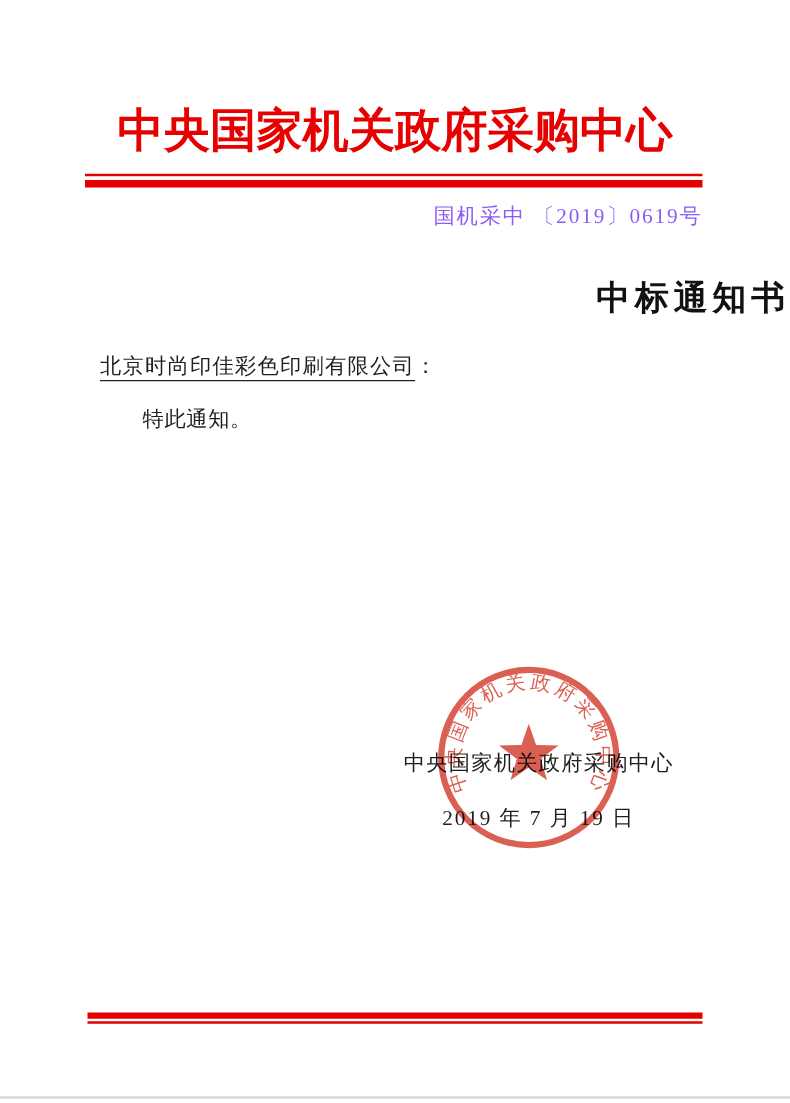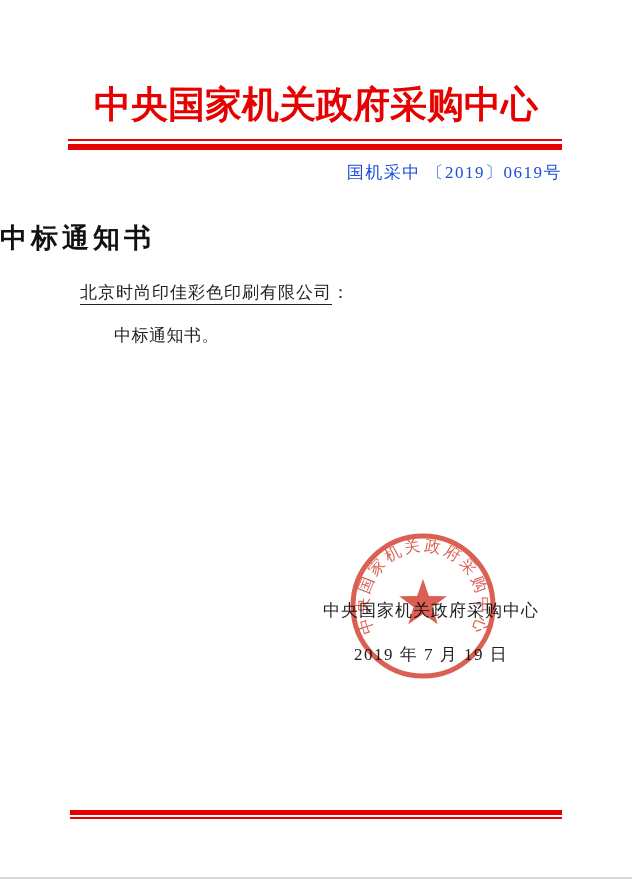--- a/index.html
+++ b/index.html
@@ -16,26 +16,26 @@
     font-size:37px;font-weight:bold;letter-spacing:0px;
     color:#e60000;white-space:nowrap;
   }
   .header-rule{top:139px;left:68px;width:494px;}
   .header-rule .thin{height:2px;background:#e60000;}
   .header-rule .gap{height:3px;}
   .header-rule .thick{height:6px;background:#e60000;}
 
   .doc-number{
     top:161px;left:0;width:562px;text-align:right;
-    font-size:17px;letter-spacing:1.5px;color:#1d4ed8;white-space:nowrap;
+    font-size:17px;letter-spacing:1.5px;color:#8b5cf6;white-space:nowrap;
   }
 
   
   .doc-title{
-    top:220px;left:0;width:632px;text-align:left;
+    top:220px;left:0;width:632px;text-align:right;
     font-size:27px;font-weight:bold;letter-spacing:4px;color:#111;
   }
 
   
   .content{top:281px;left:80px;width:468px;font-size:17px;line-height:23.5px;letter-spacing:0.5px;}
   .recipient{letter-spacing:1px;}
   .u{border-bottom:1px solid #222;padding-bottom:2px;}
   .para{margin-top:14px;text-indent:2em;}
   .closing{margin-top:19px;text-indent:2em;}
 
@@ -71,21 +71,21 @@
 </div>
 
 <div class="abs doc-number">国机采中 〔2019〕0619号</div>
 
 <div class="abs doc-title">中标通知书</div>
 
 <div class="abs content">
   <div class="recipient">
     <span class="u">北京时尚印佳彩色印刷有限公司</span><span>：</span>
   </div>
-  <div class="closing">中标通知书。</div>
+  <div class="closing">特此通知。</div>
 </div>
 
 <div class="abs sign-block">
   <div class="sign-org">中央国家机关政府采购中心</div>
   <div class="sign-date">2019 年 7 月 19 日</div>
 </div>
 
 <svg class="abs seal" viewBox="0 0 152 152">
   <defs>
     <path id="sealArc" d="M 28.4 103.5 A 55 55 0 1 1 123.6 103.5" fill="none"></path>

